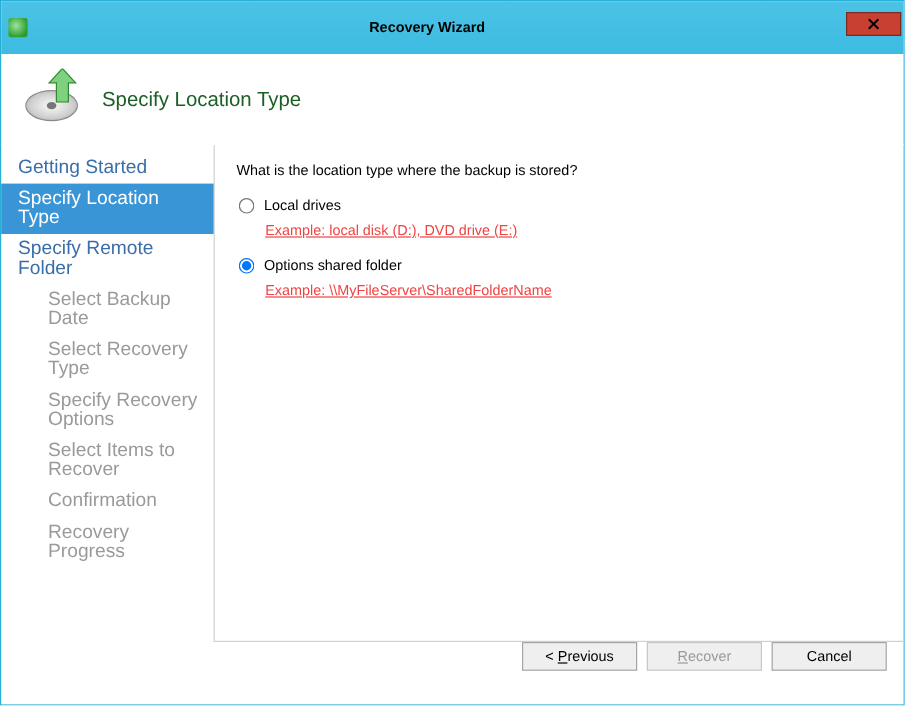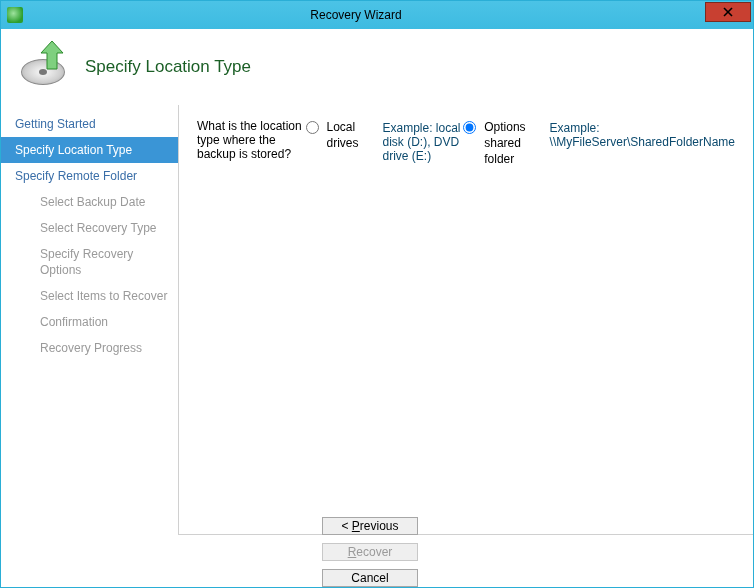--- a/index.html
+++ b/index.html
@@ -14,26 +14,27 @@
     overflow: hidden;
   }
   .window {
     width: 754px;
     height: 588px;
     border: 1px solid #2aaed6;
     display: flex;
     flex-direction: column;
   }
   .titlebar {
-    height: 28px;
+    height: 44px;
     background: linear-gradient(#4bc3e6,#3dbbe1);
     display: flex;
     align-items: center;
     position: relative;
     padding: 0 0 0 6px;
+    font-weight: bold;
   }
   .titlebar .sys-icon {
     width: 16px; height: 16px;
     background: radial-gradient(circle at 40% 40%, #9ee39e 0%, #2d9e2d 70%);
     border-radius: 2px;
     margin-right: 6px;
   }
   .titlebar .title {
     flex: 1;
     text-align: center;
@@ -89,63 +90,63 @@
   }
   .sidebar {
     width: 178px;
     border-right: 1px solid #d0d0d0;
     padding-top: 6px;
   }
   .step {
     padding: 5px 10px 5px 14px;
     color: #3a6ea8;
     cursor: default;
-    font-size: 12px;
+    font-size: 16px;
     line-height: 16px;
   }
   .step.current {
     background: #3a95d6;
     color: #fff;
   }
   .step.disabled {
     color: #9a9a9a;
     margin-left: 25px;
   }
   .content {
     flex: 1;
     padding: 14px 18px 8px 18px;
     display: flex;
-    flex-direction: row;
+    flex-direction: column;
     border-bottom: 1px solid #d0d0d0;
   }
   .content .prompt {
     margin-bottom: 14px;
   }
   .opt {
     display: flex;
     align-items: flex-start;
     margin-bottom: 4px;
   }
   .opt input[type=radio] {
     margin: 2px 8px 0 2px;
     width: 13px; height: 13px;
   }
   .opt .lbl { line-height: 16px; }
   .example {
     margin: 2px 0 14px 24px;
-    color: #0c4a6e;
+    color: #ef4444;
+    text-decoration: underline;
   }
   .footer {
     height: 52px;
     display: flex;
     justify-content: flex-end;
-    align-items: center;
+    align-items: flex-start;
     padding-right: 14px;
     gap: 8px;
-    flex-direction: column;
   }
   button.wiz {
     width: 96px; height: 24px;
     background: #efefef;
     border: 1px solid #a7a7a7;
     font-family: inherit;
     font-size: 12px;
     color: #000;
     cursor: default;
   }

